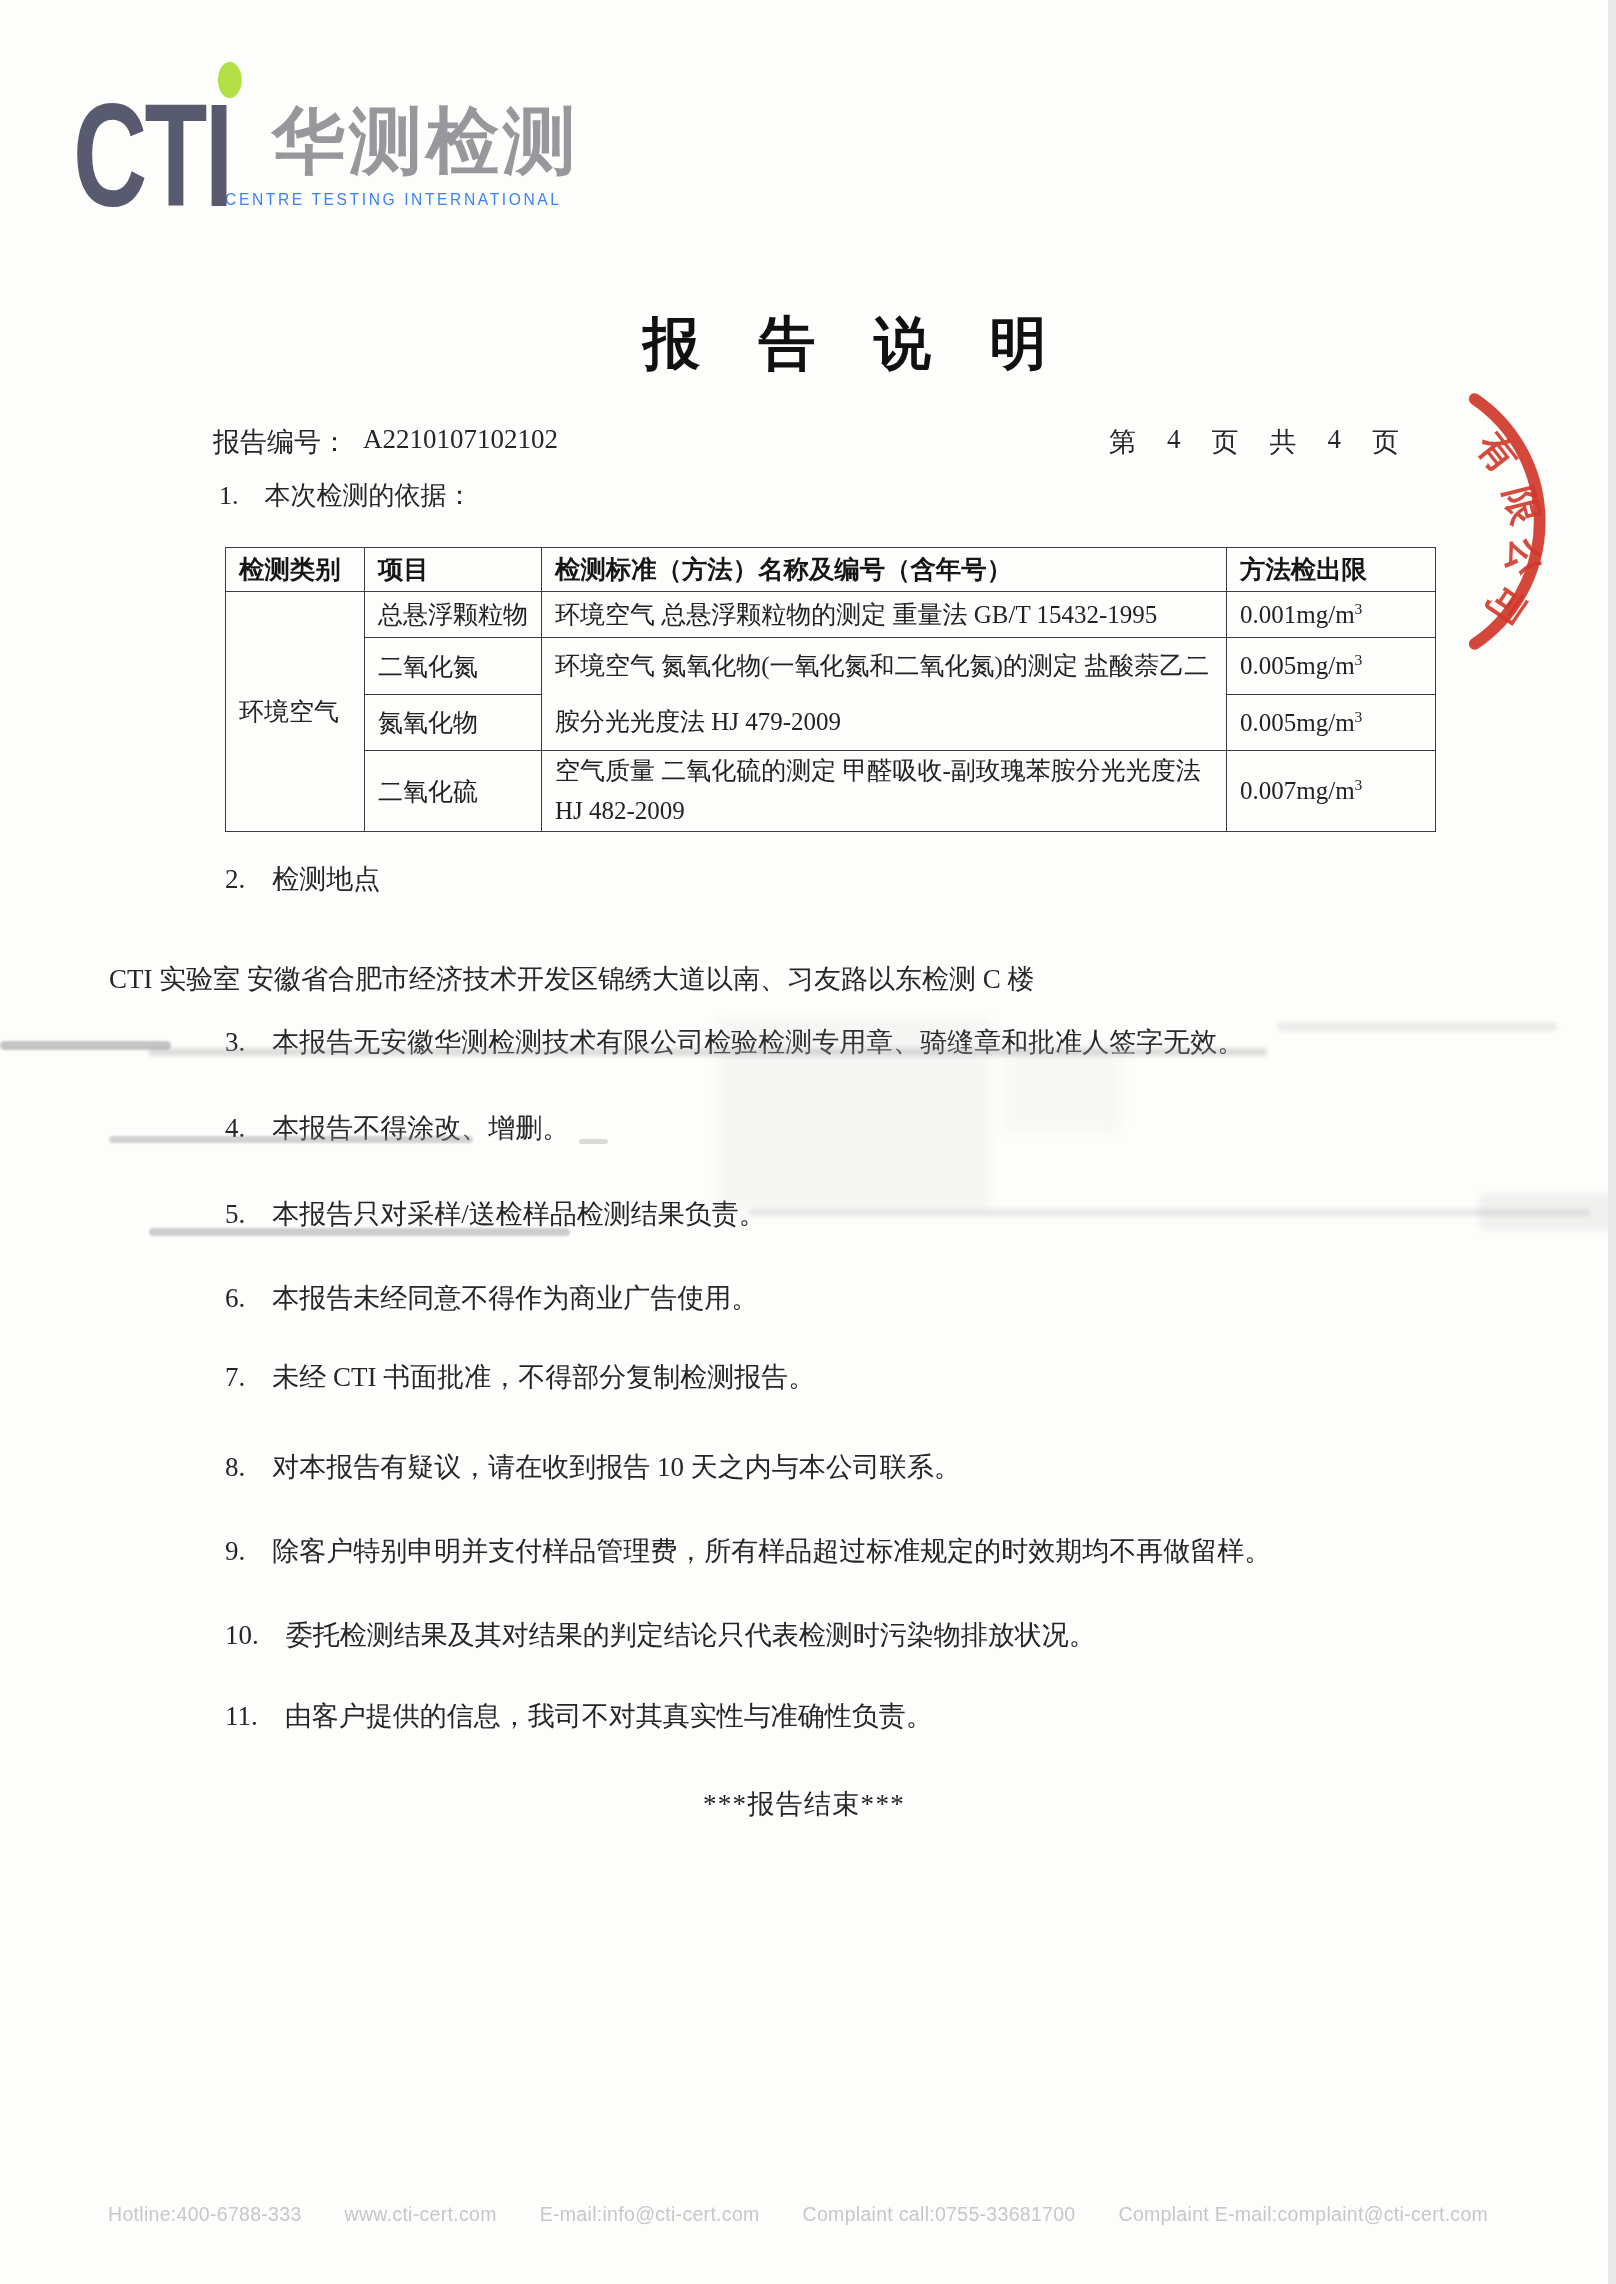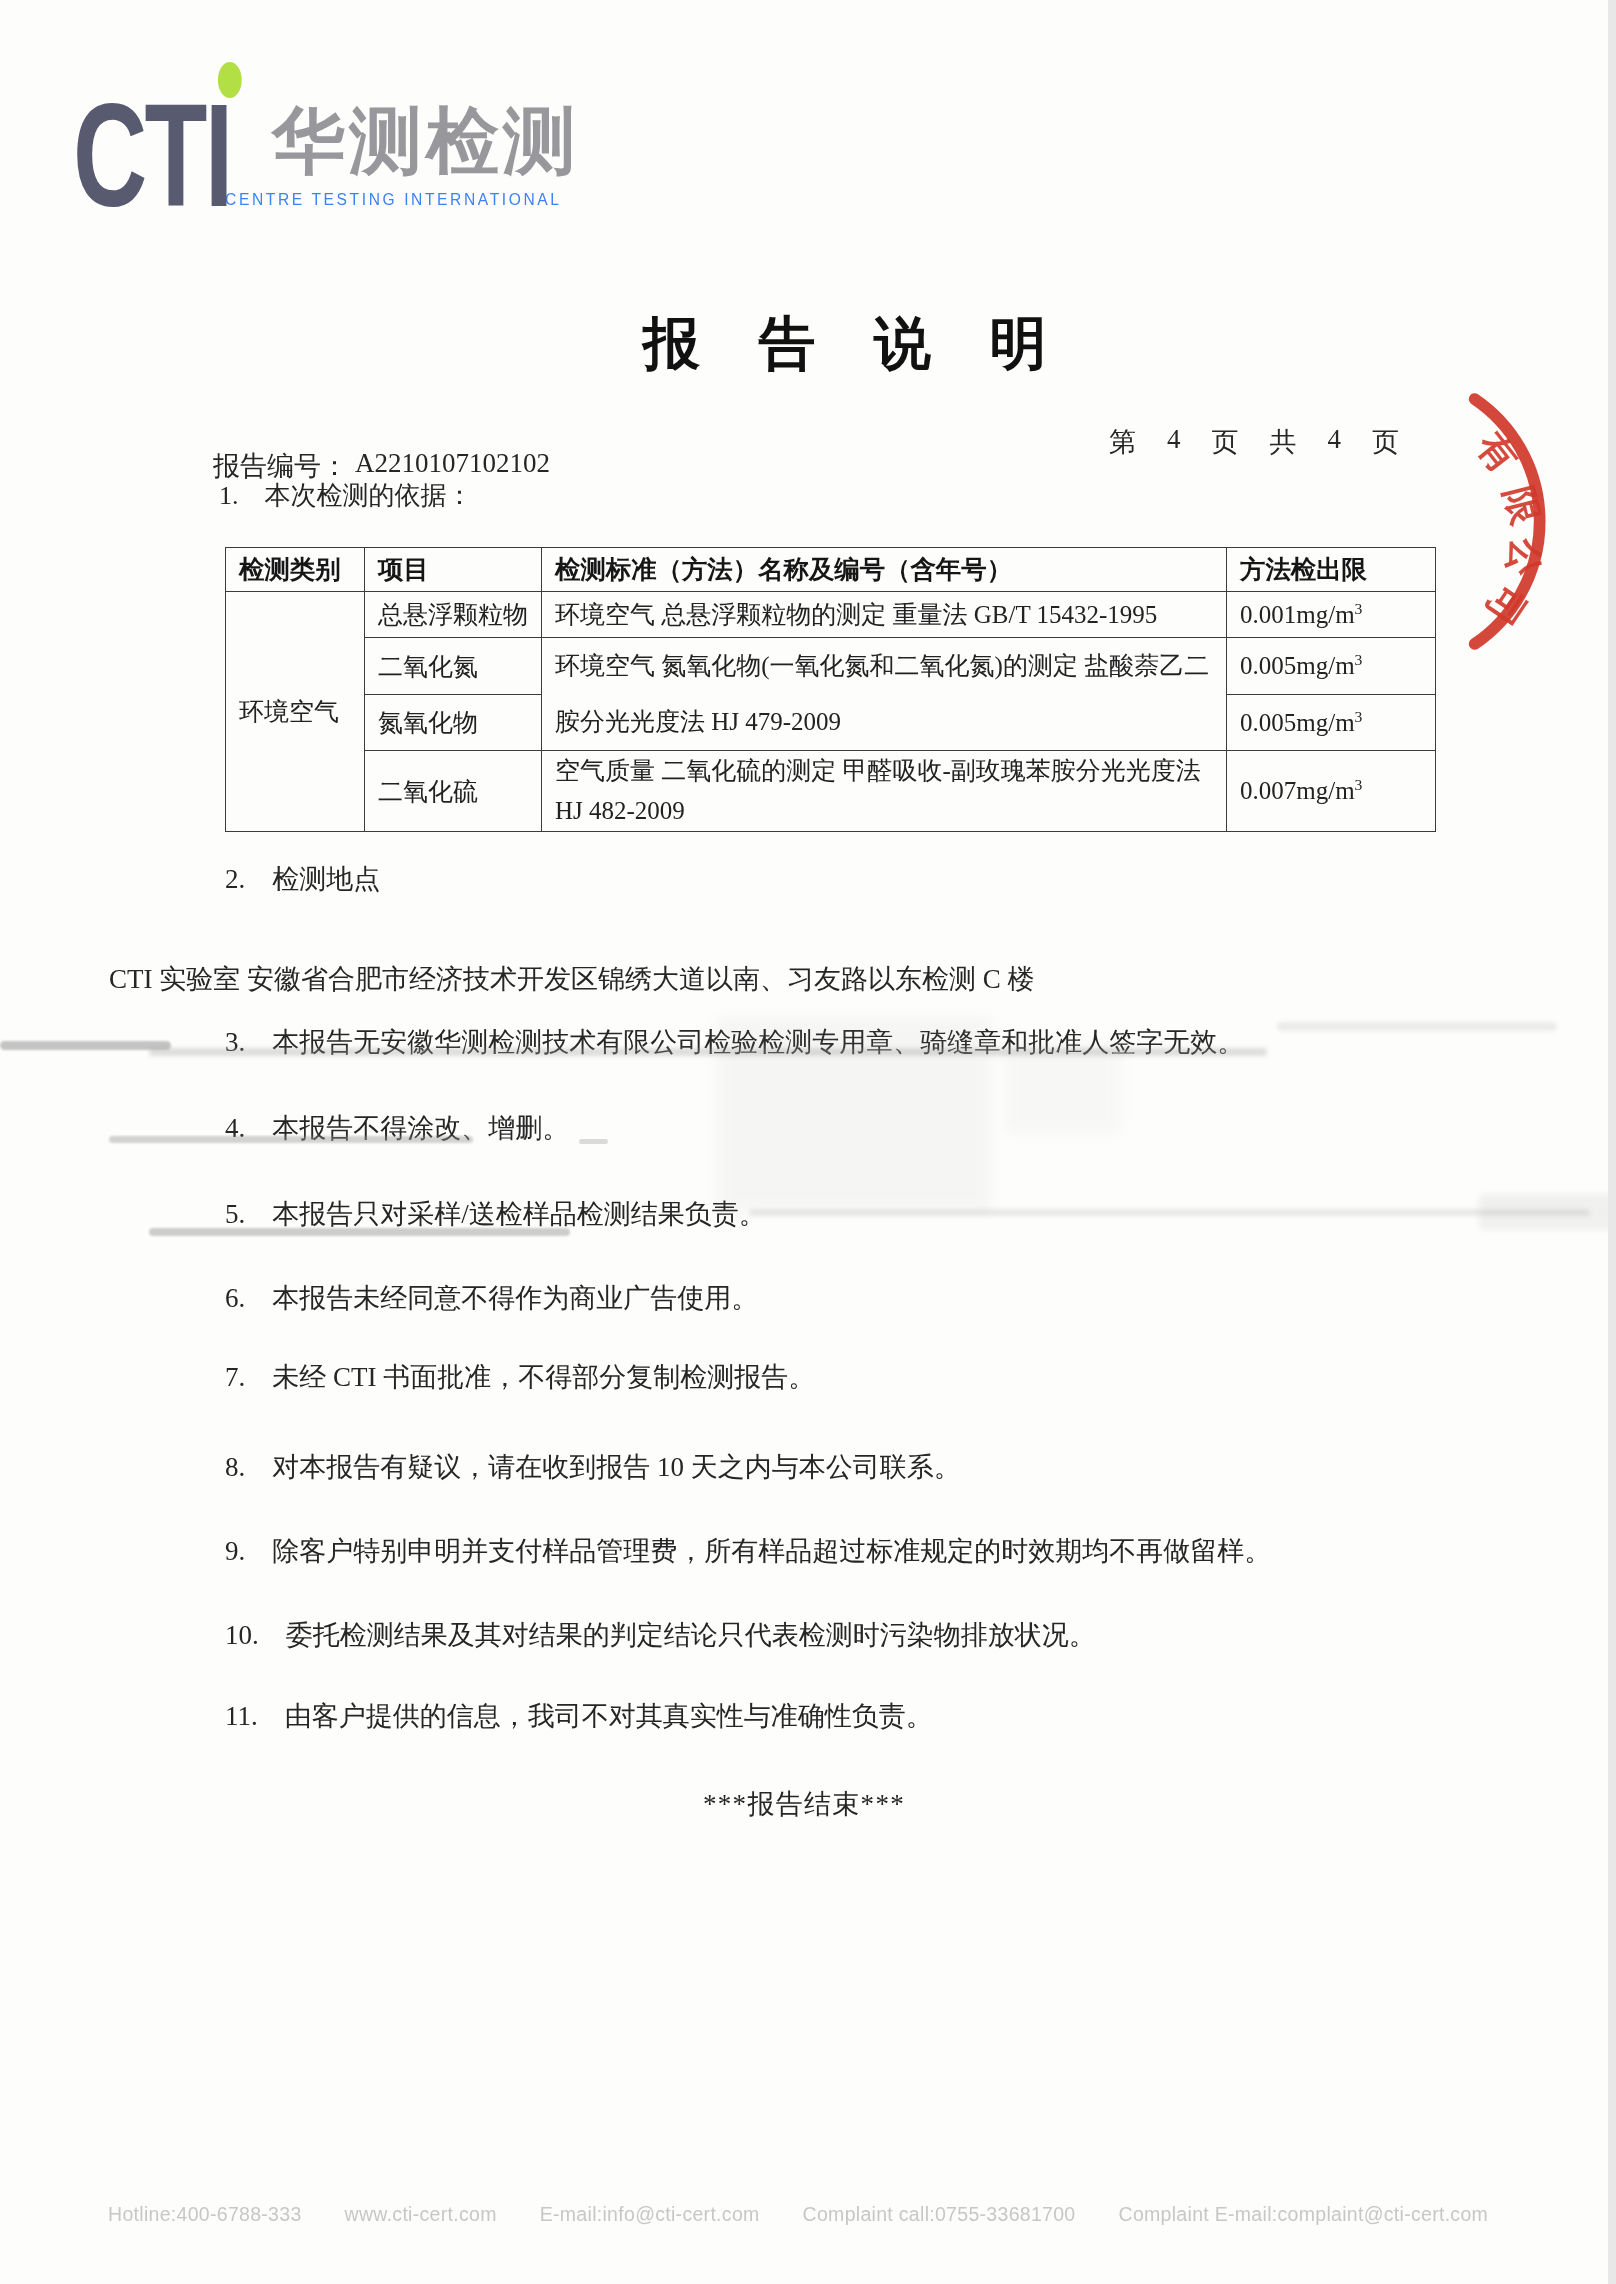--- a/index.html
+++ b/index.html
@@ -36,22 +36,22 @@
     font-family:"Liberation Sans","DejaVu Sans",sans-serif;
     font-size:15.6px;color:#3b82f6;letter-spacing:2.6px;white-space:nowrap;
   }
   
   .doc-title{
     position:absolute;left:0;top:306px;width:100%;
     text-align:center;font-size:57px;font-weight:bold;
     letter-spacing:10.4px;word-spacing:23.5px;color:#111;padding-left:46px;
   }
   .report-no{
-    position:absolute;left:213px;top:448px;
-    font-size:27px;display:flex;gap:7px;white-space:nowrap;
+    position:absolute;left:213px;top:424px;
+    font-size:27px;display:flex;gap:15px;white-space:nowrap;
   }
   .page-info{
     position:absolute;left:1109px;top:424px;
     font-size:27px;display:flex;gap:31px;white-space:nowrap;
   }
   
   .item1{position:absolute;left:219px;top:478px;font-size:26px;white-space:nowrap;}
   .std-table{
     position:absolute;left:225px;top:547px;
     border-collapse:collapse;table-layout:fixed;width:1209px;

